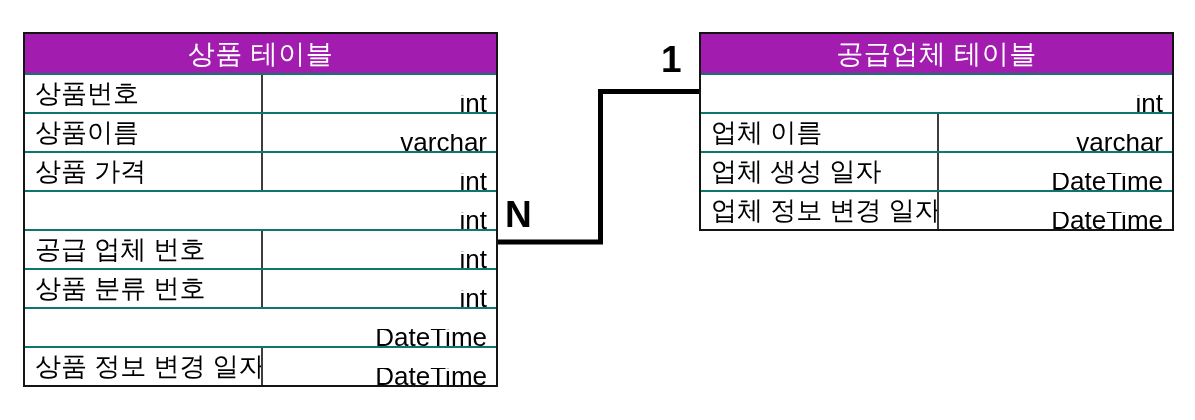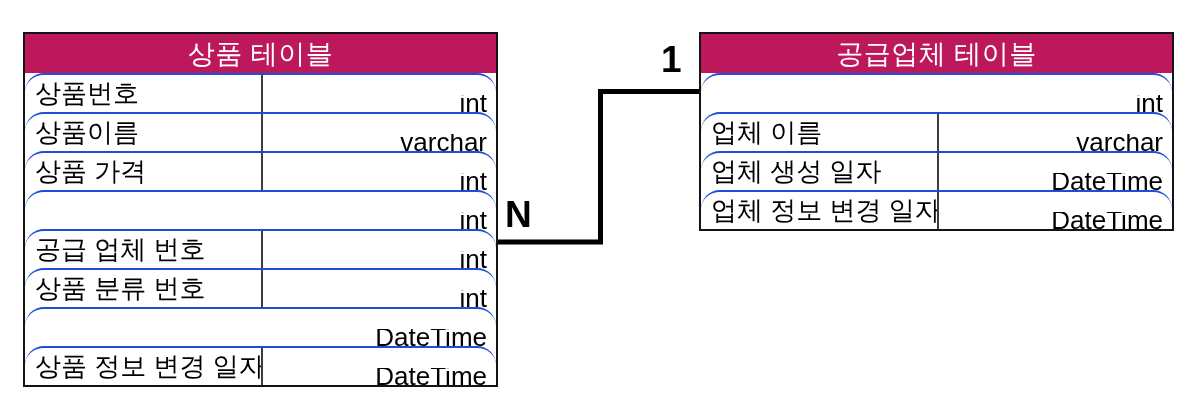--- a/index.html
+++ b/index.html
@@ -28,35 +28,34 @@
     top: 32px;
     width: 475px;
     border: 2px solid #141414;
     box-sizing: border-box;
     background: #ffffff;
   }
   .tbl-left  { left: 23px;  }
   .tbl-right { left: 699px; }
   .tbl-header {
     height: 39px;
-    background: #be185d;
+    background: #a21caf;
     color: #ffffff;
     font-size: 27px;
     display: flex;
     align-items: center;
     justify-content: center;
     letter-spacing: 0.5px;
   }
   .tbl-row {
     height: 39px;
     box-sizing: border-box;
-    border-top: 2px solid #1d4ed8;
+    border-top: 2px solid #0f766e;
     display: flex;
     background: #ffffff;
-    border-radius: 19px;
   }
   .cell {
     display: flex;
     align-items: center;
     font-size: 26px;
     color: #000000;
     box-sizing: border-box;
     white-space: nowrap;
     overflow: hidden;
   }

